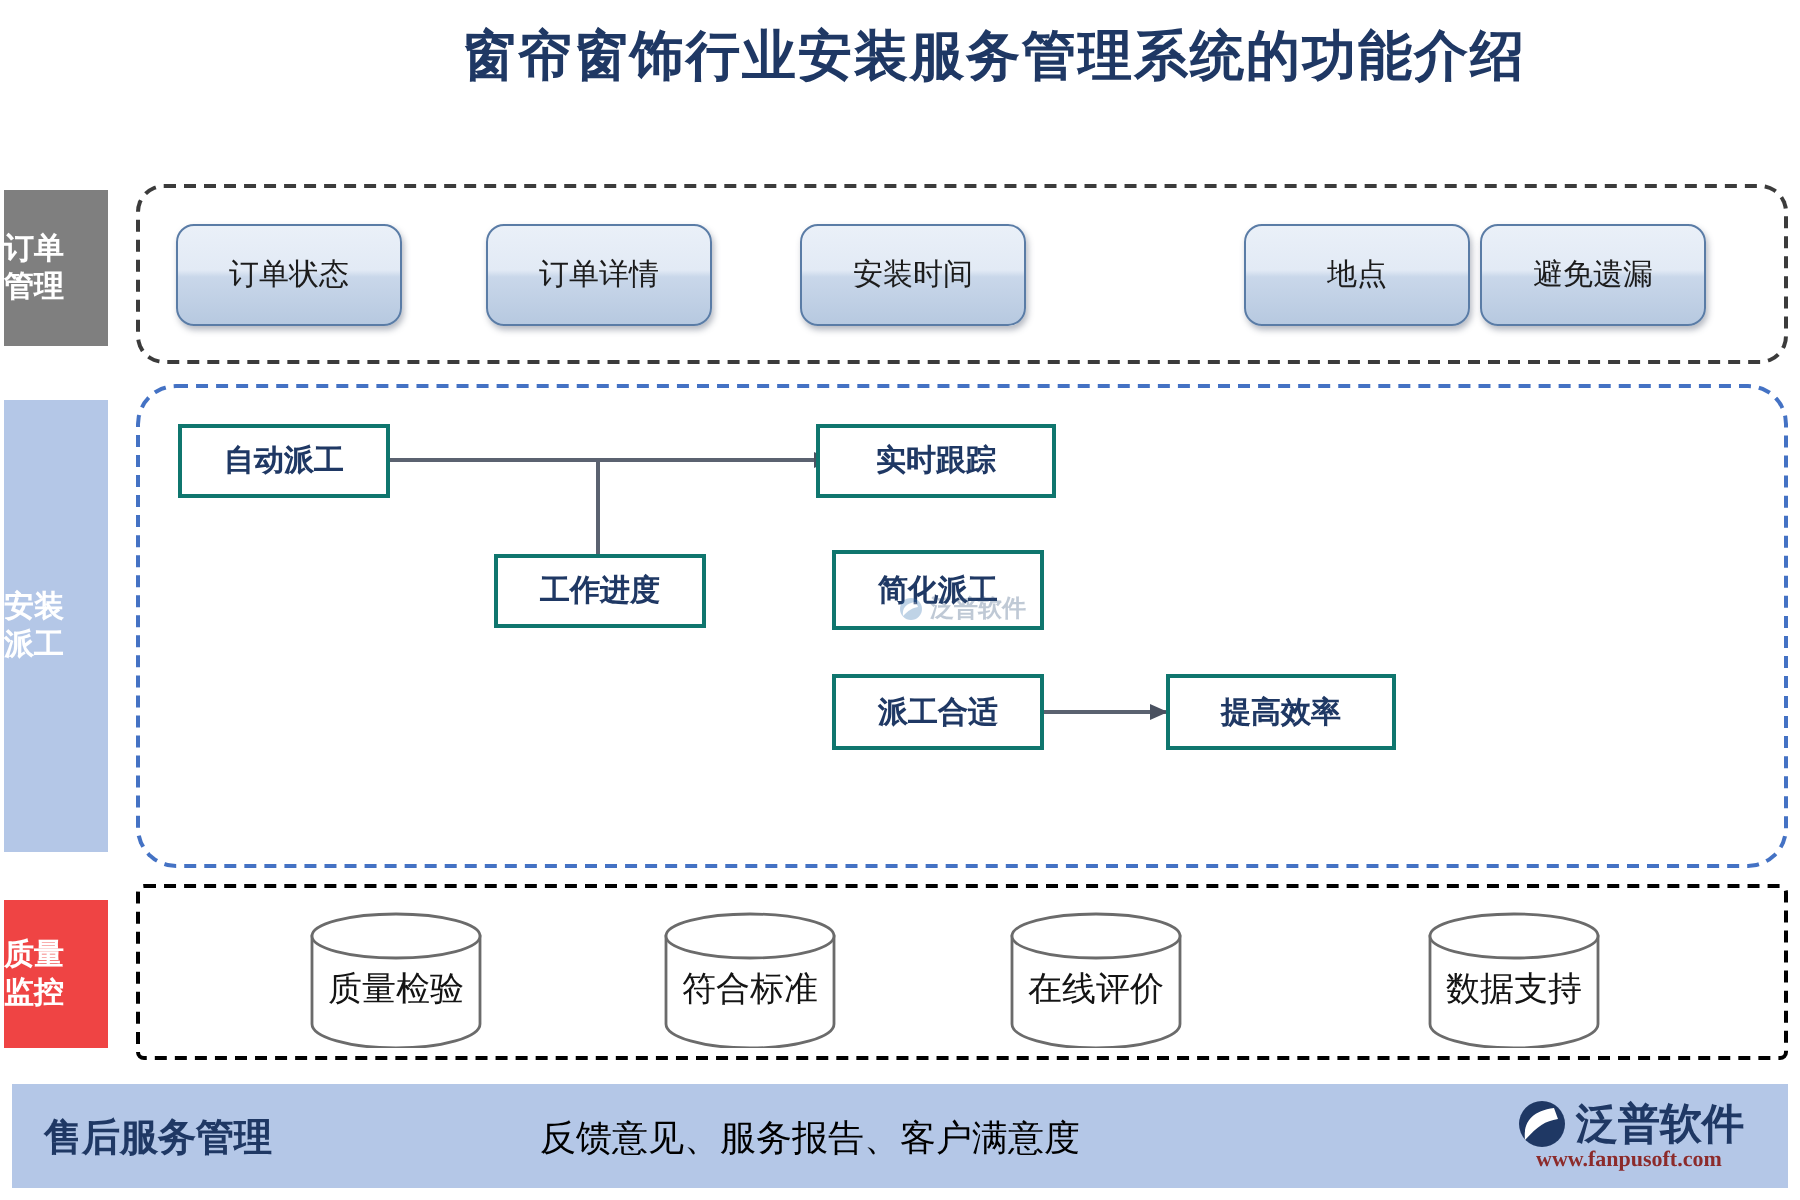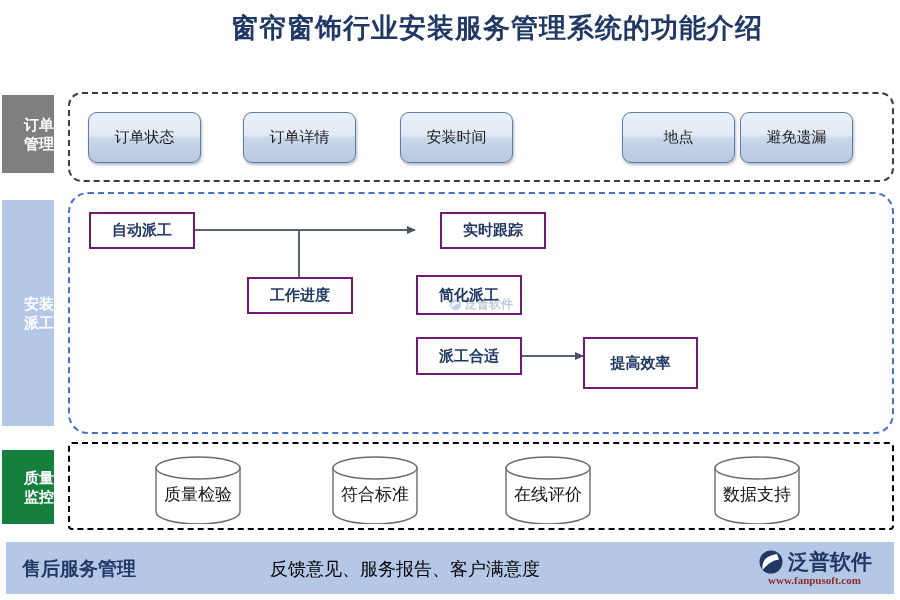--- a/index.html
+++ b/index.html
@@ -39,27 +39,27 @@
   
   .side-label {
     position: absolute;
     color: #ffffff;
     font-weight: bold;
     font-size: 15px;
     line-height: 19px;
     text-align: center;
     display: flex;
     align-items: center;
-    justify-content: flex-end;
+    justify-content: flex-start;
     font-family: "Liberation Sans", "DejaVu Sans", sans-serif;
   }
   .side-label span { display: block; }
   #side-order    { left: 2px;  top: 95px;  width: 52px; height: 78px;  background: #7f7f7f; }
   #side-dispatch { left: 2px;  top: 200px; width: 52px; height: 226px; background: #b4c7e7; }
-  #side-quality  { left: 2px;  top: 450px; width: 52px; height: 74px;  background: #15803d; }
+  #side-quality  { left: 2px;  top: 450px; width: 52px; height: 74px;  background: #ef4444; }
 
   
   .panel {
     position: absolute;
     box-sizing: border-box;
   }
   #panel-order {
     left: 68px; top: 92px; width: 826px; height: 90px;
     border: 2px dashed #3b3b3b;
     border-radius: 14px;
@@ -92,21 +92,21 @@
     font-size: 15px;
     color: #1c1c1c;
     font-family: "Liberation Serif", "DejaVu Serif", serif;
     white-space: nowrap;
   }
 
   
   .cyan-box {
     position: absolute;
     box-sizing: border-box;
-    border: 2px solid #701a75;
+    border: 2px solid #0f766e;
     background: #ffffff;
     display: flex;
     align-items: center;
     justify-content: center;
     font-size: 15px;
     font-weight: bold;
     color: #1f3864;
     font-family: "Liberation Sans", "DejaVu Sans", sans-serif;
     white-space: nowrap;
     z-index: 3;
@@ -258,25 +258,25 @@
     </defs>
 
     <path d="M195,230 L415,230" stroke="#5b6270" stroke-width="2" fill="none" marker-end="url(#arrow)"></path>
 
     <path d="M299,279 L299,231" stroke="#5b6270" stroke-width="2" fill="none"></path>
 
     <path d="M522,356 L583,356" stroke="#5b6270" stroke-width="2" fill="none" marker-end="url(#arrow)"></path>
   </svg>
 
   <div class="cyan-box" style="left:89px;  top:212px; width:106px; height:37px;">自动派工</div>
-  <div class="cyan-box" style="left:440px; top:212px; width:106px; height:37px;">实时跟踪</div>
+  <div class="cyan-box" style="left:408px; top:212px; width:120px; height:37px;">实时跟踪</div>
   <div class="cyan-box" style="left:247px; top:277px; width:106px; height:37px;">工作进度</div>
   <div class="cyan-box" style="left:416px; top:275px; width:106px; height:40px;">简化派工</div>
   <div class="cyan-box" style="left:416px; top:337px; width:106px; height:38px;">派工合适</div>
-  <div class="cyan-box" style="left:583px; top:337px; width:115px; height:52px;font-family:Liberation Mono, monospace;">提高效率</div>
+  <div class="cyan-box" style="left:583px; top:337px; width:115px; height:38px;font-family:Liberation Mono, monospace;">提高效率</div>
 
   <div class="watermark" id="watermark-mid">
     <svg class="wm-mark" viewBox="0 0 30 24">
       <circle cx="15" cy="12" r="11" fill="#2f6fb0"></circle>
       <path d="M20,5 C10,6 6,11 7,19 C13,13 16,11 22,10 Z" fill="#ffffff"></path>
     </svg>
     <span>泛普软件</span>
   </div>
 
   <div class="panel" id="panel-quality"></div>

